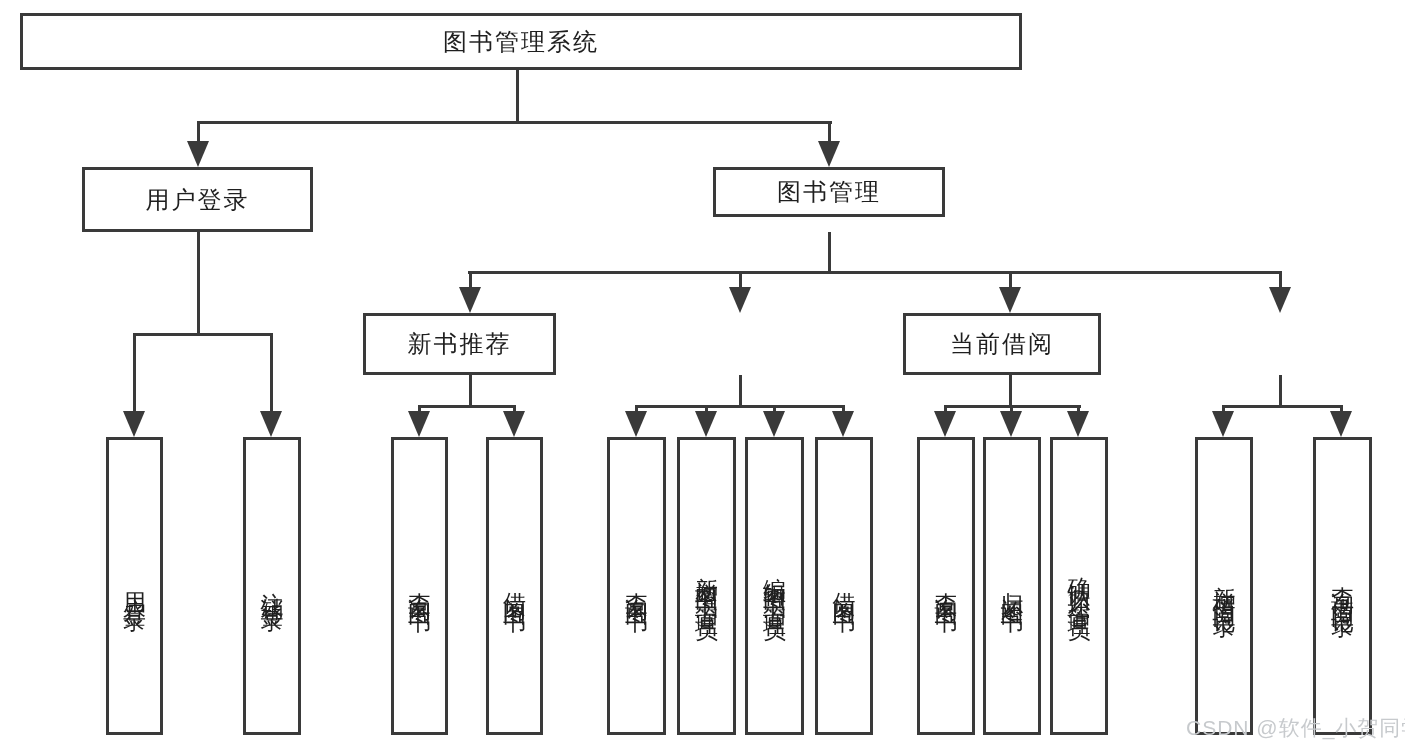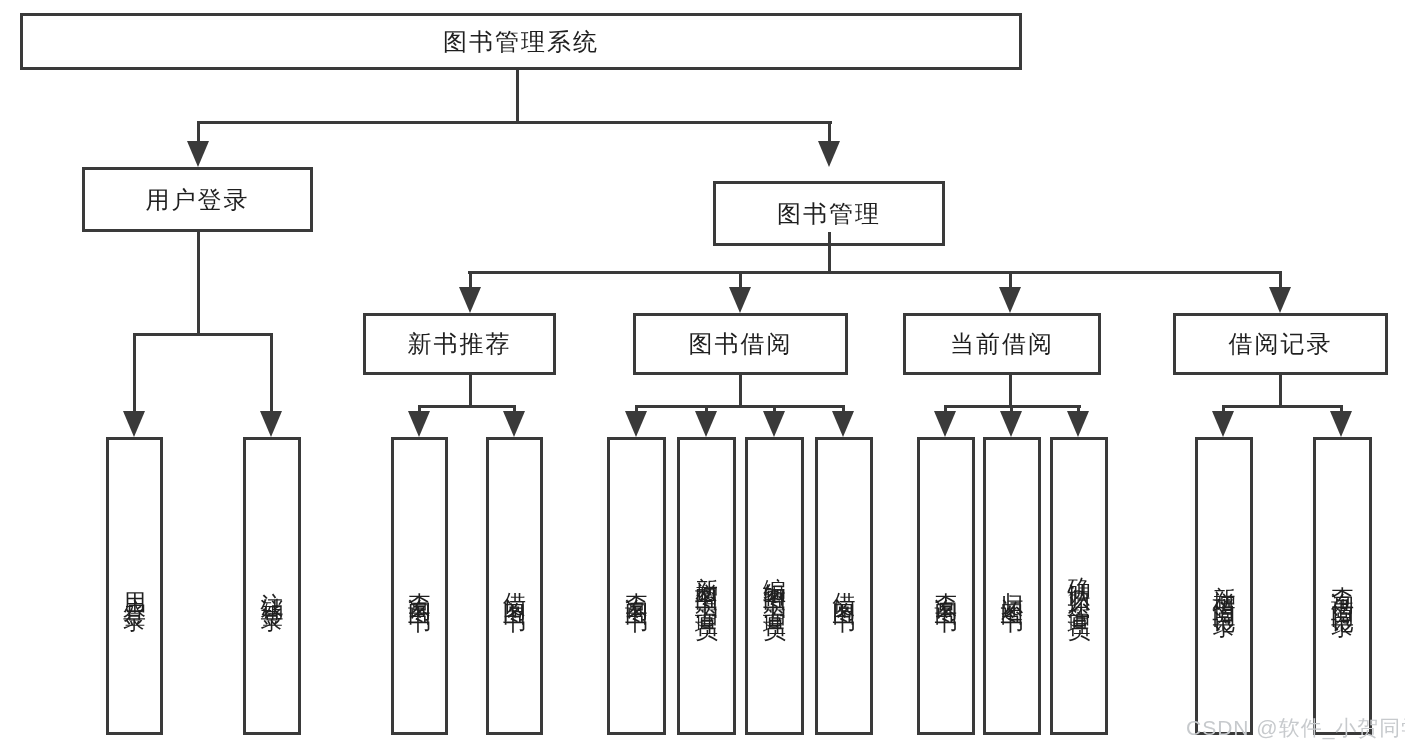--- a/index.html
+++ b/index.html
@@ -40,26 +40,24 @@
   }
 </style>
 </head>
 <body>
 
 <div class="canvas">
 
   <div class="node" style="left:20px;top:13px;width:1002px;height:57px">图书管理系统</div>
 
   <div class="node" style="left:82px;top:167px;width:231px;height:65px">用户登录</div>
-  <div class="node" style="left:713px;top:181px;width:232px;height:65px">图书管理</div>
+  <div class="node" style="left:713px;top:167px;width:232px;height:50px">图书管理</div>
 
   <div class="node" style="left:363px;top:313px;width:193px;height:62px">新书推荐</div>
-  <div class="node" style="left:633px;top:313px;width:215px;height:62px">图书借阅</div>
   <div class="node" style="left:903px;top:313px;width:198px;height:62px">当前借阅</div>
-  <div class="node" style="left:1173px;top:313px;width:215px;height:62px">借阅记录</div>
 
   <div class="node leaf" style="left:106px;width:57px">用户登录</div>
   <div class="node leaf" style="left:243px;width:58px">注销登录</div>
   <div class="node leaf" style="left:391px;width:57px">查询图书</div>
   <div class="node leaf" style="left:486px;width:57px">借阅图书</div>
   <div class="node leaf" style="left:607px;width:59px">查询图书</div>
   <div class="node leaf" style="left:677px;width:59px">新增图书（管理员）</div>
   <div class="node leaf" style="left:745px;width:59px">编辑图书（管理员）</div>
   <div class="node leaf" style="left:815px;width:58px">借阅图书</div>
   <div class="node leaf" style="left:917px;width:58px">查询图书</div>

